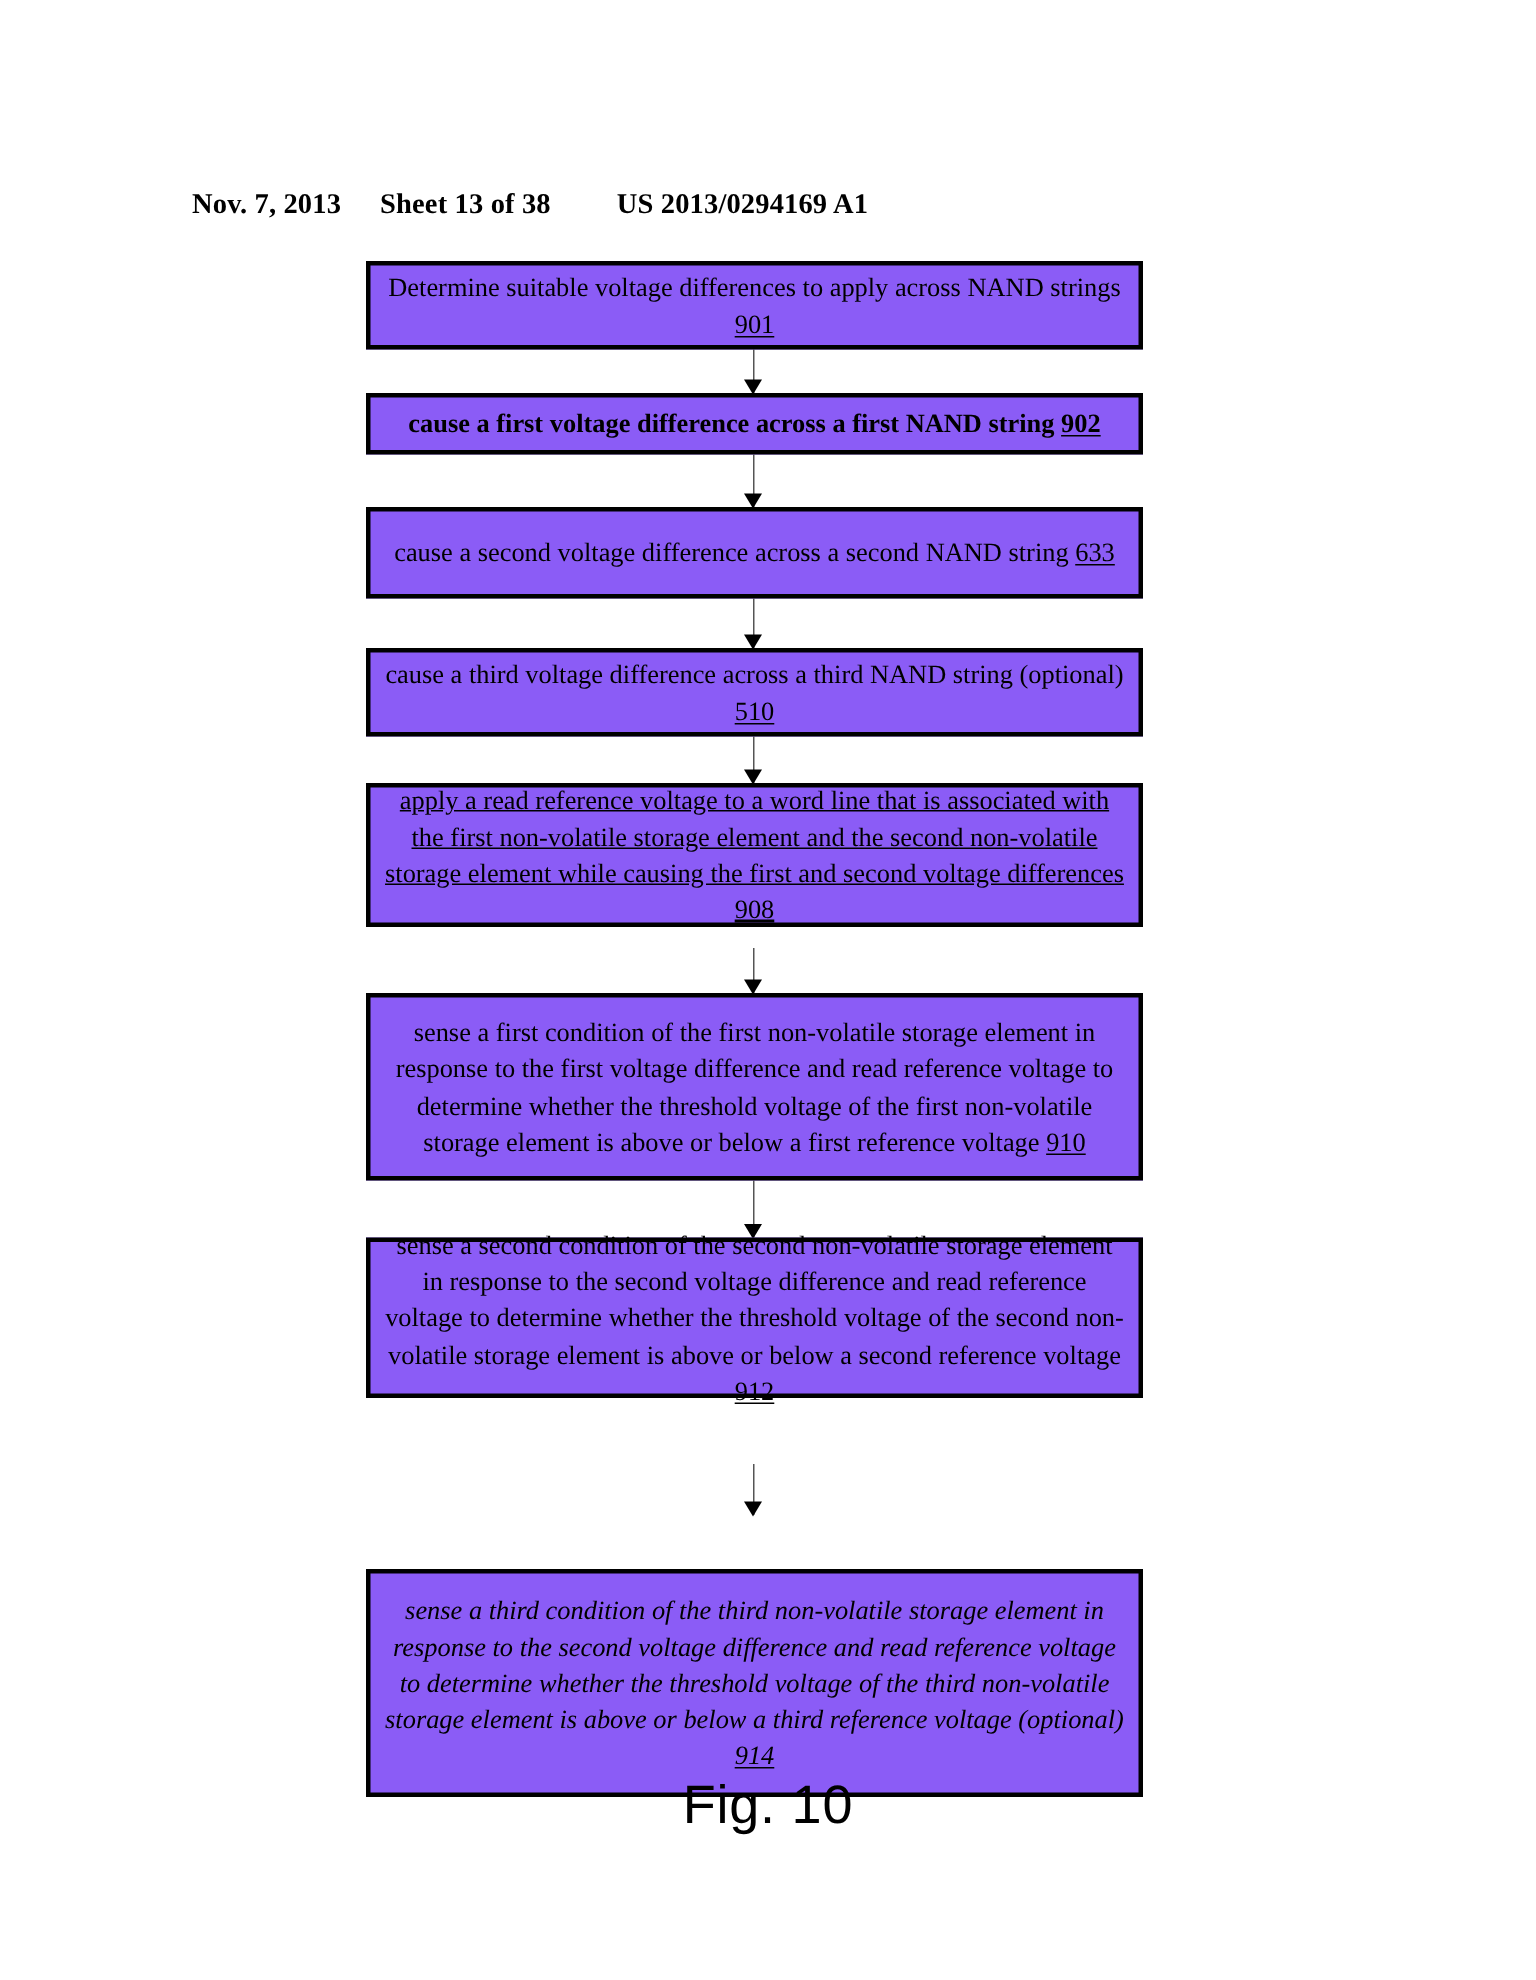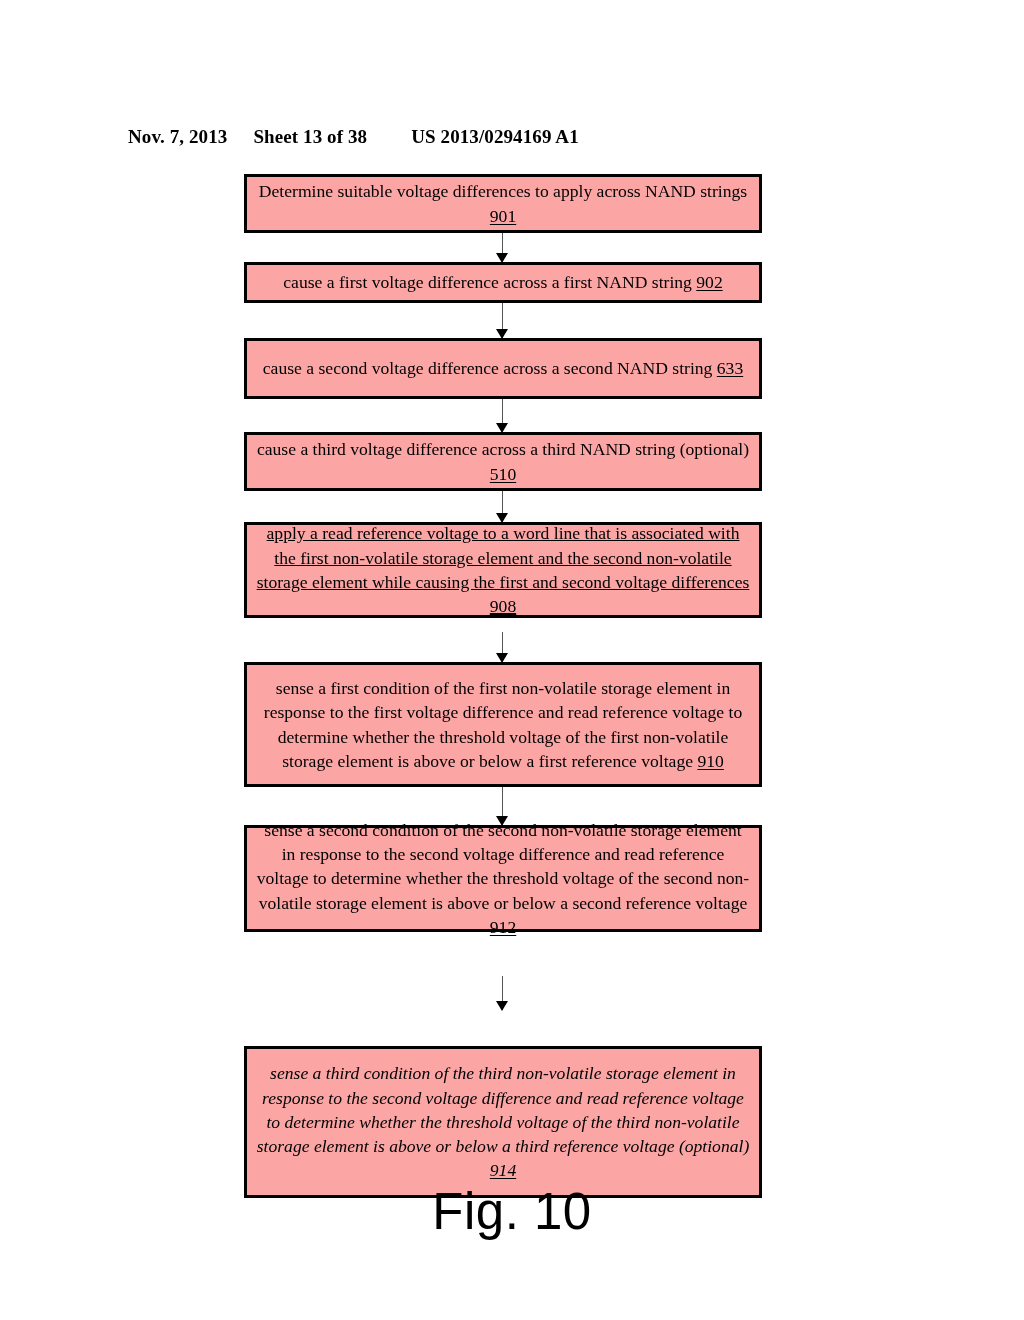--- a/index.html
+++ b/index.html
@@ -43,21 +43,21 @@
     top: 174px;
     width: 518px;
   }
 
   .node {
     position: absolute;
     left: 0;
     width: 518px;
     box-sizing: border-box;
     border: 3px solid #000000;
-    background: #fca5a5;
+    background: #8b5cf6;
     display: flex;
     align-items: center;
     justify-content: center;
   }
   .node-text {
     display: block;
     width: 100%;
     text-align: center;
     font-size: 17.6px;
     line-height: 24.3px;
@@ -65,21 +65,21 @@
     box-sizing: border-box;
     font-family: "Liberation Serif", "DejaVu Serif", serif;
   }
   .node-text u {
     text-decoration: underline;
     text-underline-offset: 1.5px;
   }
 
   
   .n901 { top: 0px;    height: 59px;  }
-  .n902 { top: 88px;   height: 41px;  }
+  .n902 { top: 88px;   height: 41px; font-weight: bold;  }
   .n904 { top: 164px;  height: 61px;  }
   .n906 { top: 258px;  height: 59px;  }
   .n908 { top: 348px;  height: 96px; text-decoration: underline; }
   .n910 { top: 488px;  height: 125px; justify-content: flex-end; }
   .n912 { top: 651px;  height: 107px; }
   .n914 { top: 872px;  height: 152px; font-style: italic; }
 
   
   .conn {
     position: absolute;
@@ -106,21 +106,21 @@
   .c7 { top: 802px; height: 34px;  }
 
   
   .fig-caption {
     position: absolute;
     left: 0;
     top: 1182px;
     width: 1024px;
     text-align: center;
     font-family: "Liberation Sans", "DejaVu Sans", sans-serif;
-    font-size: 51px;
+    font-size: 36px;
     font-weight: normal;
     letter-spacing: 0.5px;
     color: #000000;
   }
 </style>
 </head>
 <body>
 
 <div class="page-header">
   <span class="hdr-date">Nov. 7, 2013</span>

